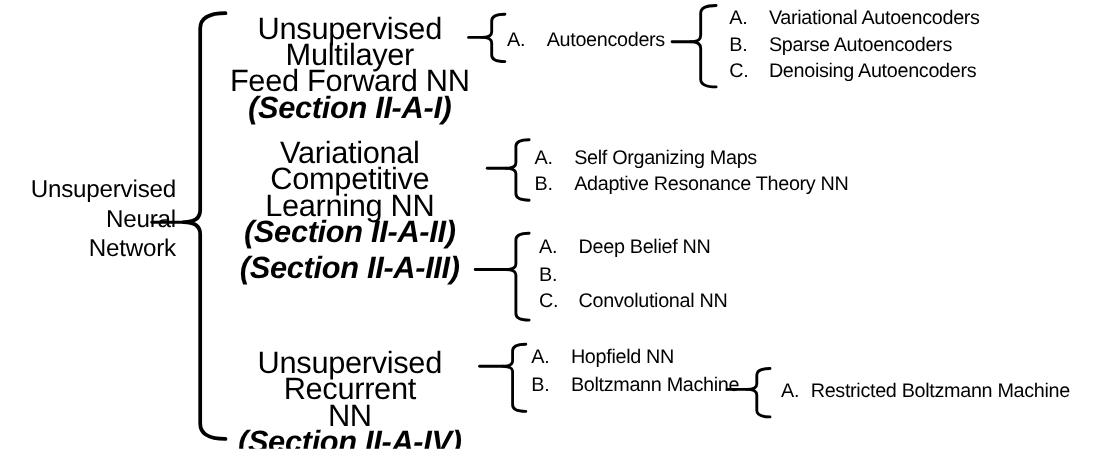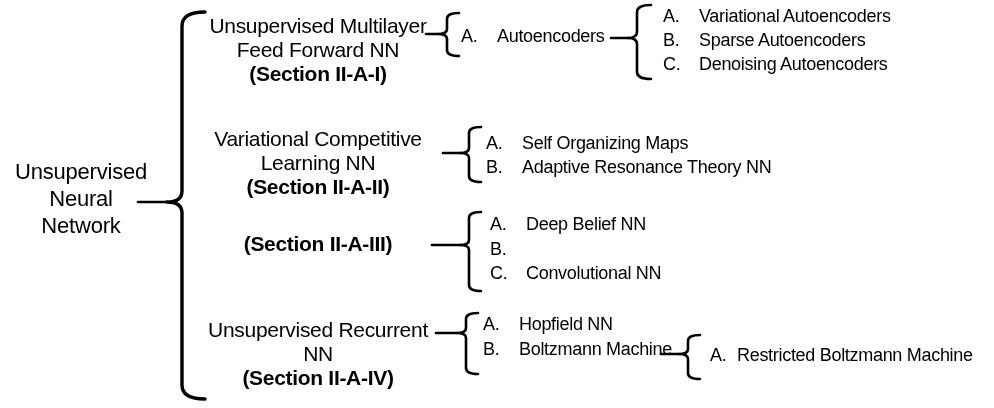--- a/index.html
+++ b/index.html
@@ -25,33 +25,34 @@
     stroke-linecap: round;
     stroke-linejoin: round;
   }
   .brace-big   { stroke-width: 3.4px; }
   .brace-small { stroke-width: 2.6px; }
   .dash        { stroke-width: 2.6px; }
 
   .root-label {
     position: absolute;
     left: 2px; top: 158px; width: 158px;
-    text-align: center;
+    text-align: right;
     font-size: 22px; line-height: 27px;
     letter-spacing: -0.2px;
   }
   .branch-title {
     position: absolute;
     left: 193px; width: 250px;
     text-align: center;
-    font-size: 21px; line-height: 24px;
+    font-size: 28px; line-height: 24px;
     letter-spacing: -0.3px;
   }
   .branch-title .section {
     font-weight: bold;
+    font-style: italic;
   }
   .row {
     position: absolute;
     display: flex;
     white-space: nowrap;
     font-size: 18px; line-height: 20px;
     letter-spacing: -0.3px;
   }
   .row .marker { width: 36px; flex: none; }
   .row .marker.narrow { width: 27px; }

